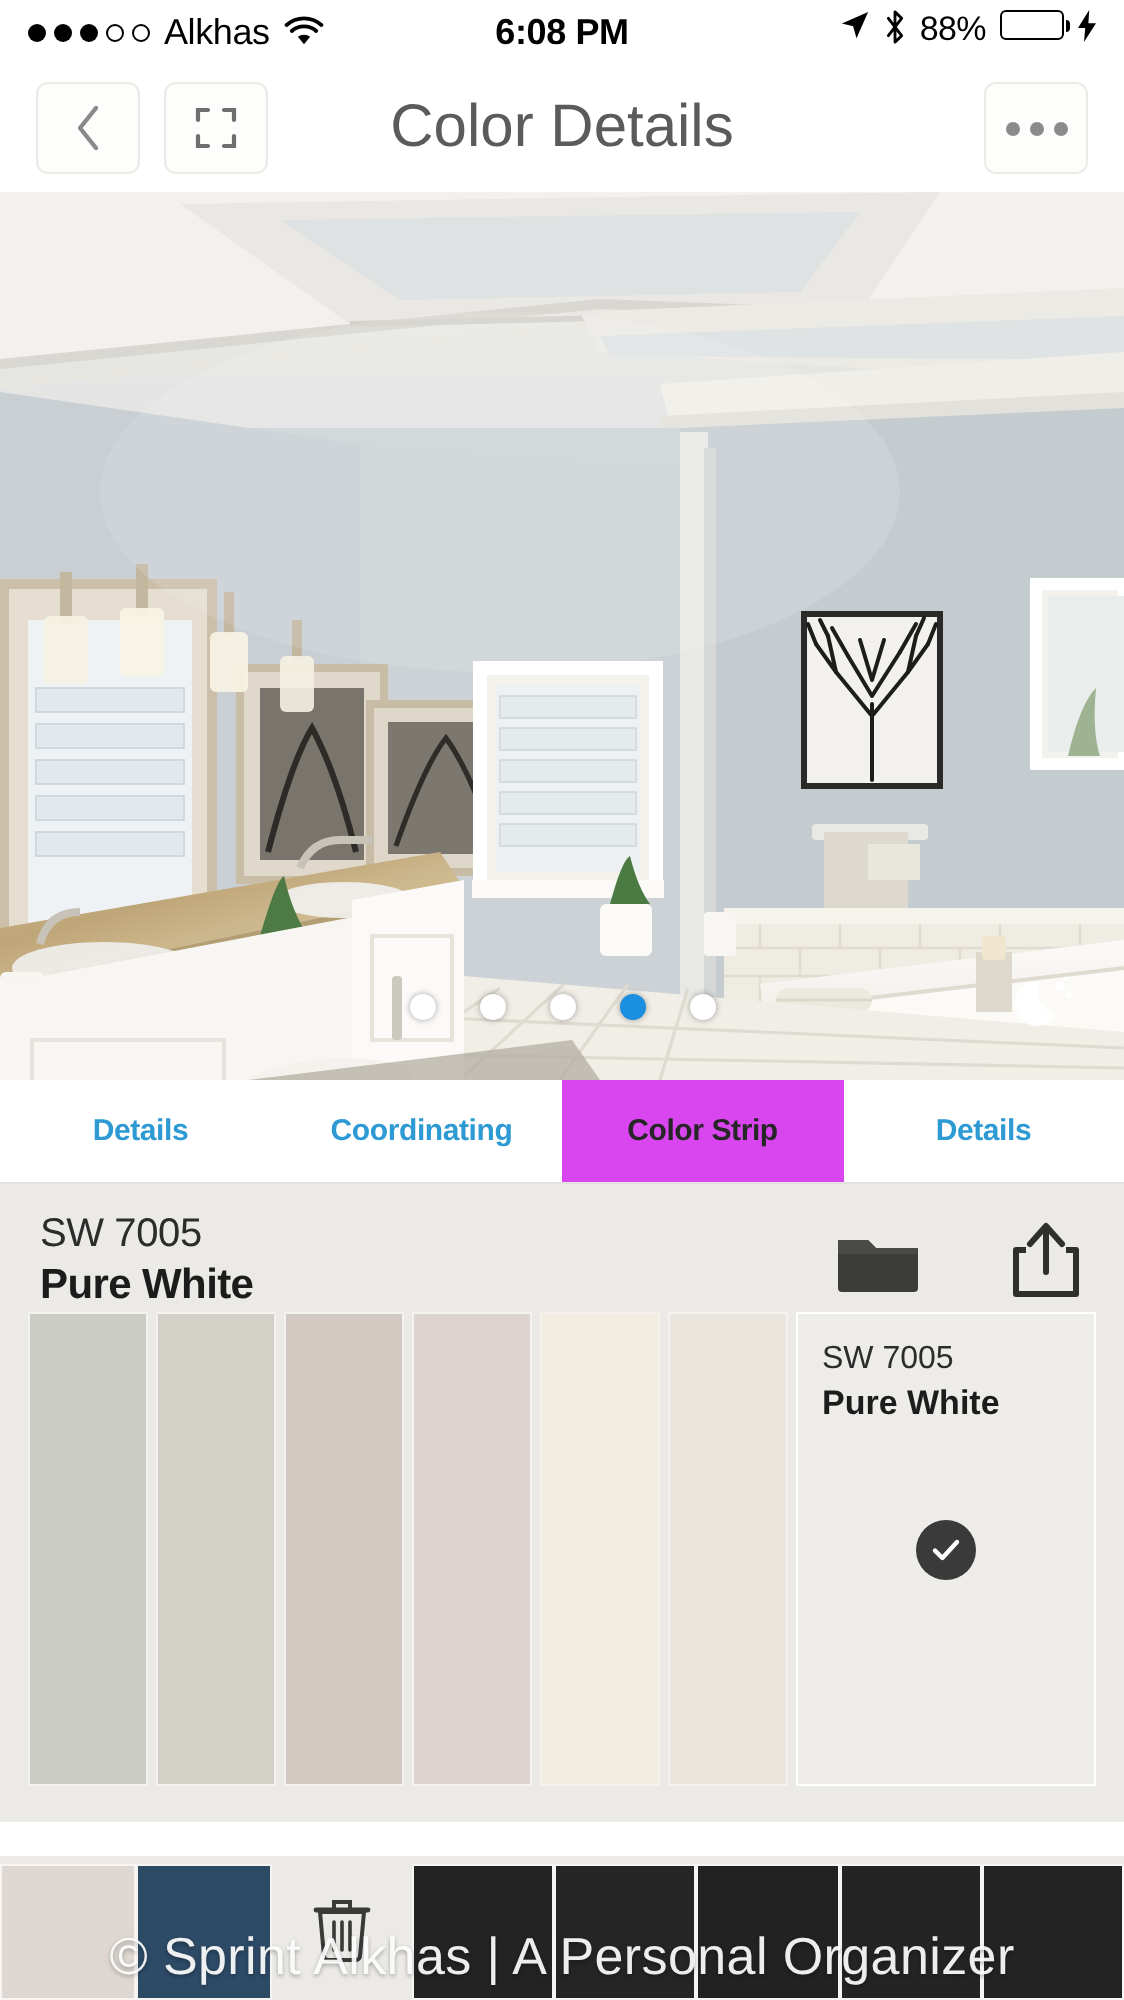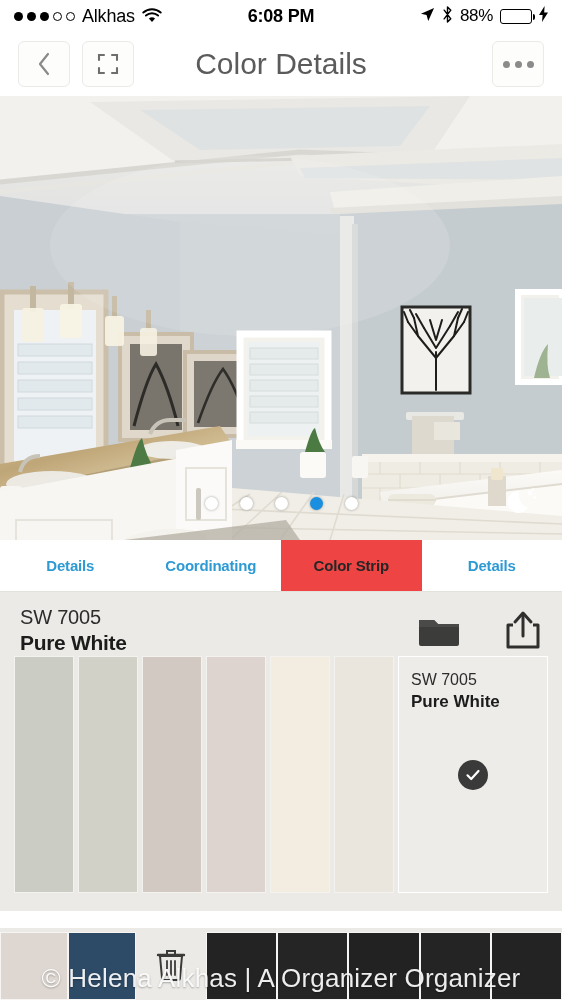--- a/index.html
+++ b/index.html
@@ -21,21 +21,21 @@
   .dot { width:9px; height:9px; border-radius:50%; background:#000; }
   .dot.hollow { background:transparent; border:1.4px solid #000; width:9px; height:9px; }
   .carrier { font-size:18px; color:#000; letter-spacing:-0.2px; }
   .wifi { width:20px; height:16px; display:block; }
   .sb-center {
     position:absolute; left:0; right:0; text-align:center;
     font-size:18px; font-weight:bold; color:#000; letter-spacing:-0.2px;
     pointer-events:none;
   }
   .sb-right {
-    margin-left:auto; display:flex; align-items:center; gap:7px;
+    margin-left:auto; display:flex; align-items:flex-start; gap:7px;
     position:relative; z-index:2;
   }
   .batt-pct { font-size:17px; color:#000; letter-spacing:-0.3px; }
   .battery { position:relative; width:32px; height:15px;
     border:1.5px solid #000; border-radius:3px; padding:1.5px; }
   .battery::after { content:""; position:absolute; right:-4px; top:4px;
     width:2.5px; height:6px; background:#000; border-radius:0 2px 2px 0; }
   .battfill { height:100%; background:#4cd964; border-radius:1px; }
 
   
@@ -70,21 +70,21 @@
   .moon { position:absolute; right:22px; bottom:20px; width:36px; height:36px; z-index:5; cursor:pointer; }
 
   
   .tabs { display:flex; height:52px; background:#fff;
           border-bottom:1px solid #e4e2dd; }
   .tab {
     flex:1; display:flex; align-items:center; justify-content:center;
     font-size:15px; font-weight:bold; color:#2e9ad4; cursor:pointer;
     background:#fff; letter-spacing:-0.2px;
   }
-  .tab.active { color:#262626; background:#ef4444; }
+  .tab.active { color:#262626; background:#d946ef; }
 
   
   .colorhead {
     background:#eceae6; padding:14px 20px 10px 20px;
     display:flex; align-items:flex-start; height:64px;
   }
   .chtext { display:flex; flex-direction:column; gap:2px; }
   .ch-code { font-size:20px; color:#2c2c2c; letter-spacing:-0.2px; }
   .ch-name { font-size:21px; color:#1c1c1c; font-weight:bold; letter-spacing:-0.3px; }
   .chicons { margin-left:auto; display:flex; gap:44px; align-items:center; padding-top:4px; }
@@ -466,15 +466,15 @@
         </svg>
       </span>
     </div>
     <div class="bsw dark" style="background:#232323"></div>
     <div class="bsw dark" style="background:#252525"></div>
     <div class="bsw dark" style="background:#222222"></div>
     <div class="bsw dark" style="background:#242424"></div>
     <div class="bsw dark" style="background:#232323"></div>
   </div>
 
-  <div class="watermark">© Helena Alkhas | A Organizer Organizer</div>
+  <div class="watermark">© Sprint Alkhas | A Personal Organizer</div>
 
 </div>
 
 </body></html>

